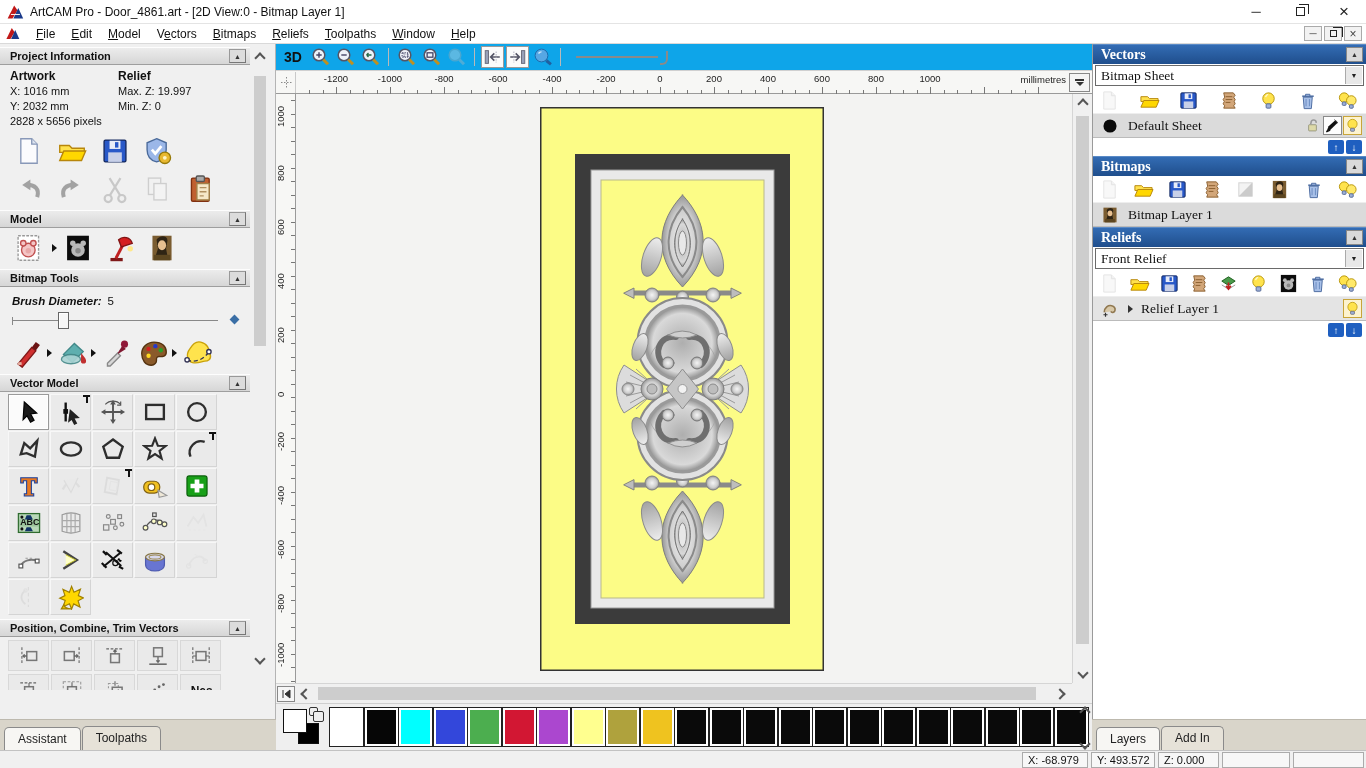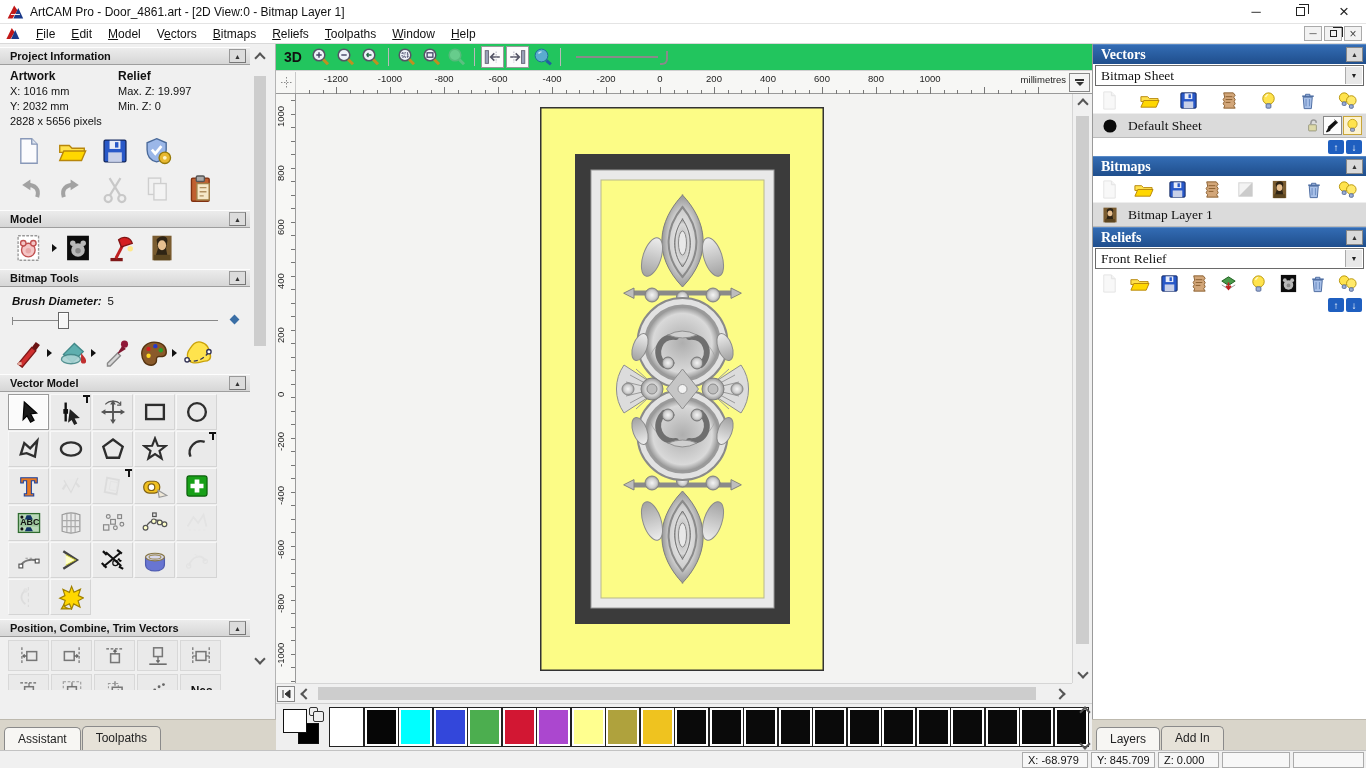--- a/index.html
+++ b/index.html
@@ -59,21 +59,21 @@
 .chev{display:block;width:8px;height:8px;border-left:2px solid #555;border-bottom:2px solid #555;margin:auto}
 .chev.up{transform:rotate(135deg)}
 .chev.down{transform:rotate(-45deg)}
 .chev.left{transform:rotate(45deg)}
 .chev.right{transform:rotate(-135deg)}
 #lp-scrollbar{left:251px;top:2px;width:19px;height:672px}
 #lp-scrollbar .thumb{position:absolute;left:3px;top:30px;width:12px;height:270px;background:#cdcdcd}
 #lp-scrollbar .a-up{position:absolute;top:8px;left:5px}
 #lp-scrollbar .a-down{position:absolute;bottom:55px;left:5px}
 
-#cv-toolbar{position:absolute;left:276px;top:44px;width:816px;height:27px;background:#22c55e;border-bottom:1px solid #d0d0d0;display:flex;align-items:center;padding-left:6px}
+#cv-toolbar{position:absolute;left:276px;top:44px;width:816px;height:27px;background:#0ea5e9;border-bottom:1px solid #d0d0d0;display:flex;align-items:center;padding-left:6px}
 #btn-3d{font-weight:bold;font-size:14px;margin:0 6px 0 2px}
 .tbsep{width:1px;height:18px;background:#b9b9b9;margin:0 5px}
 .tbar-group{display:flex;align-items:center}
 .tbar-group .icb{width:23px;height:22px;margin:0 1px;display:flex;align-items:center;justify-content:center}
 .tbar-group .icb.boxed{border:1px solid #9a9a9a;background:#fbfbfb}
 #sim-slider{position:relative;width:92px;height:20px;margin-left:10px}
 #sim-slider .line{position:absolute;left:0;right:10px;top:9px;border-top:2px solid #8a8a8a}
 #sim-slider .hook{position:absolute;right:0;top:4px;width:8px;height:14px;border-right:2px solid #8a8a8a;border-bottom:2px solid #8a8a8a;border-radius:0 0 6px 0}
 #hruler{position:absolute;left:276px;top:71px;width:816px;height:23px;background:#f7f7f5;border-bottom:1px solid #9a9a9a}
 #hruler-corner{position:absolute;left:1px;top:1px;width:19px;height:21px;border-right:1px solid #c9c9c9;display:flex;align-items:center;justify-content:center}
@@ -1139,34 +1139,50 @@
           <path d="M9 4.5h4.5v2H9z" fill="#a8c0e8" stroke="#4a6aa0"></path>
           <path d="M9.5 9.5v7.5m3.5-7.5v7.5" stroke="#6a8ac0"></path>
         </svg></span>
       <span class="icb"><svg viewBox="0 0 22 22" width="100%" height="100%">
           <circle cx="7.5" cy="8" r="5" fill="#ffe34d" stroke="#b8960a"></circle>
           <rect x="5.5" y="12.5" width="4" height="3.6" rx="1" fill="#9db0d8" stroke="#566a96"></rect>
           <circle cx="15" cy="11" r="5" fill="#ffe96a" stroke="#b8960a"></circle>
           <rect x="13" y="15.5" width="4" height="3.6" rx="1" fill="#9db0d8" stroke="#566a96"></rect>
         </svg></span>
     </div>
+  <div class="layer-row" style="background:#e4e4e4">
+    <span class="lic"><svg viewBox="0 0 22 22">
+          <path d="M4 15c0-6 5-9 9-8 3 .8 5 3 4 6-.8 2.5-4 3-5 1" fill="#d8c8a8" stroke="#907850" stroke-width="2"></path>
+          <path d="M3 18h5M5.5 15.5v5" stroke="#333" stroke-width="1.4"></path>
+        </svg></span>
+    <i class="fly" style="border-left-color:#333;margin:0 8px 0 0"></i>
+    <span>Relief Layer 1</span>
+    <span style="margin-left:auto">
+      <span class="lbtn lit">
+          <svg viewBox="0 0 22 22" width="17" height="17">
+            <circle cx="11" cy="9" r="6" fill="#ffe34d" stroke="#b8960a"></circle>
+            <rect x="8.5" y="14.5" width="5" height="4" rx="1" fill="#9db0d8" stroke="#667"></rect>
+          </svg>
+        </span>
+    </span>
+  </div>
   <div class="updown">
     <span class="ud">↑</span>
     <span class="ud">↓</span>
   </div>
 </div>
 
 <div class="tabstrip" id="tabs-left">
     <span class="tab active">Assistant</span>
     <span class="tab">Toolpaths</span>
   </div>
 <div class="tabstrip" id="tabs-right">
     <span class="tab active">Layers</span>
     <span class="tab">Add In</span>
   </div>
 
 <div id="statusbar">
   <span class="sfield" id="sf-x">X: -68.979</span>
-  <span class="sfield" id="sf-y">Y: 845.709</span>
+  <span class="sfield" id="sf-y">Y: 493.572</span>
   <span class="sfield" id="sf-z">Z: 0.000</span>
   <span class="sfield" id="sf-e1"></span>
   <span class="sfield" id="sf-e2"></span>
 </div>
 
 </body></html>

